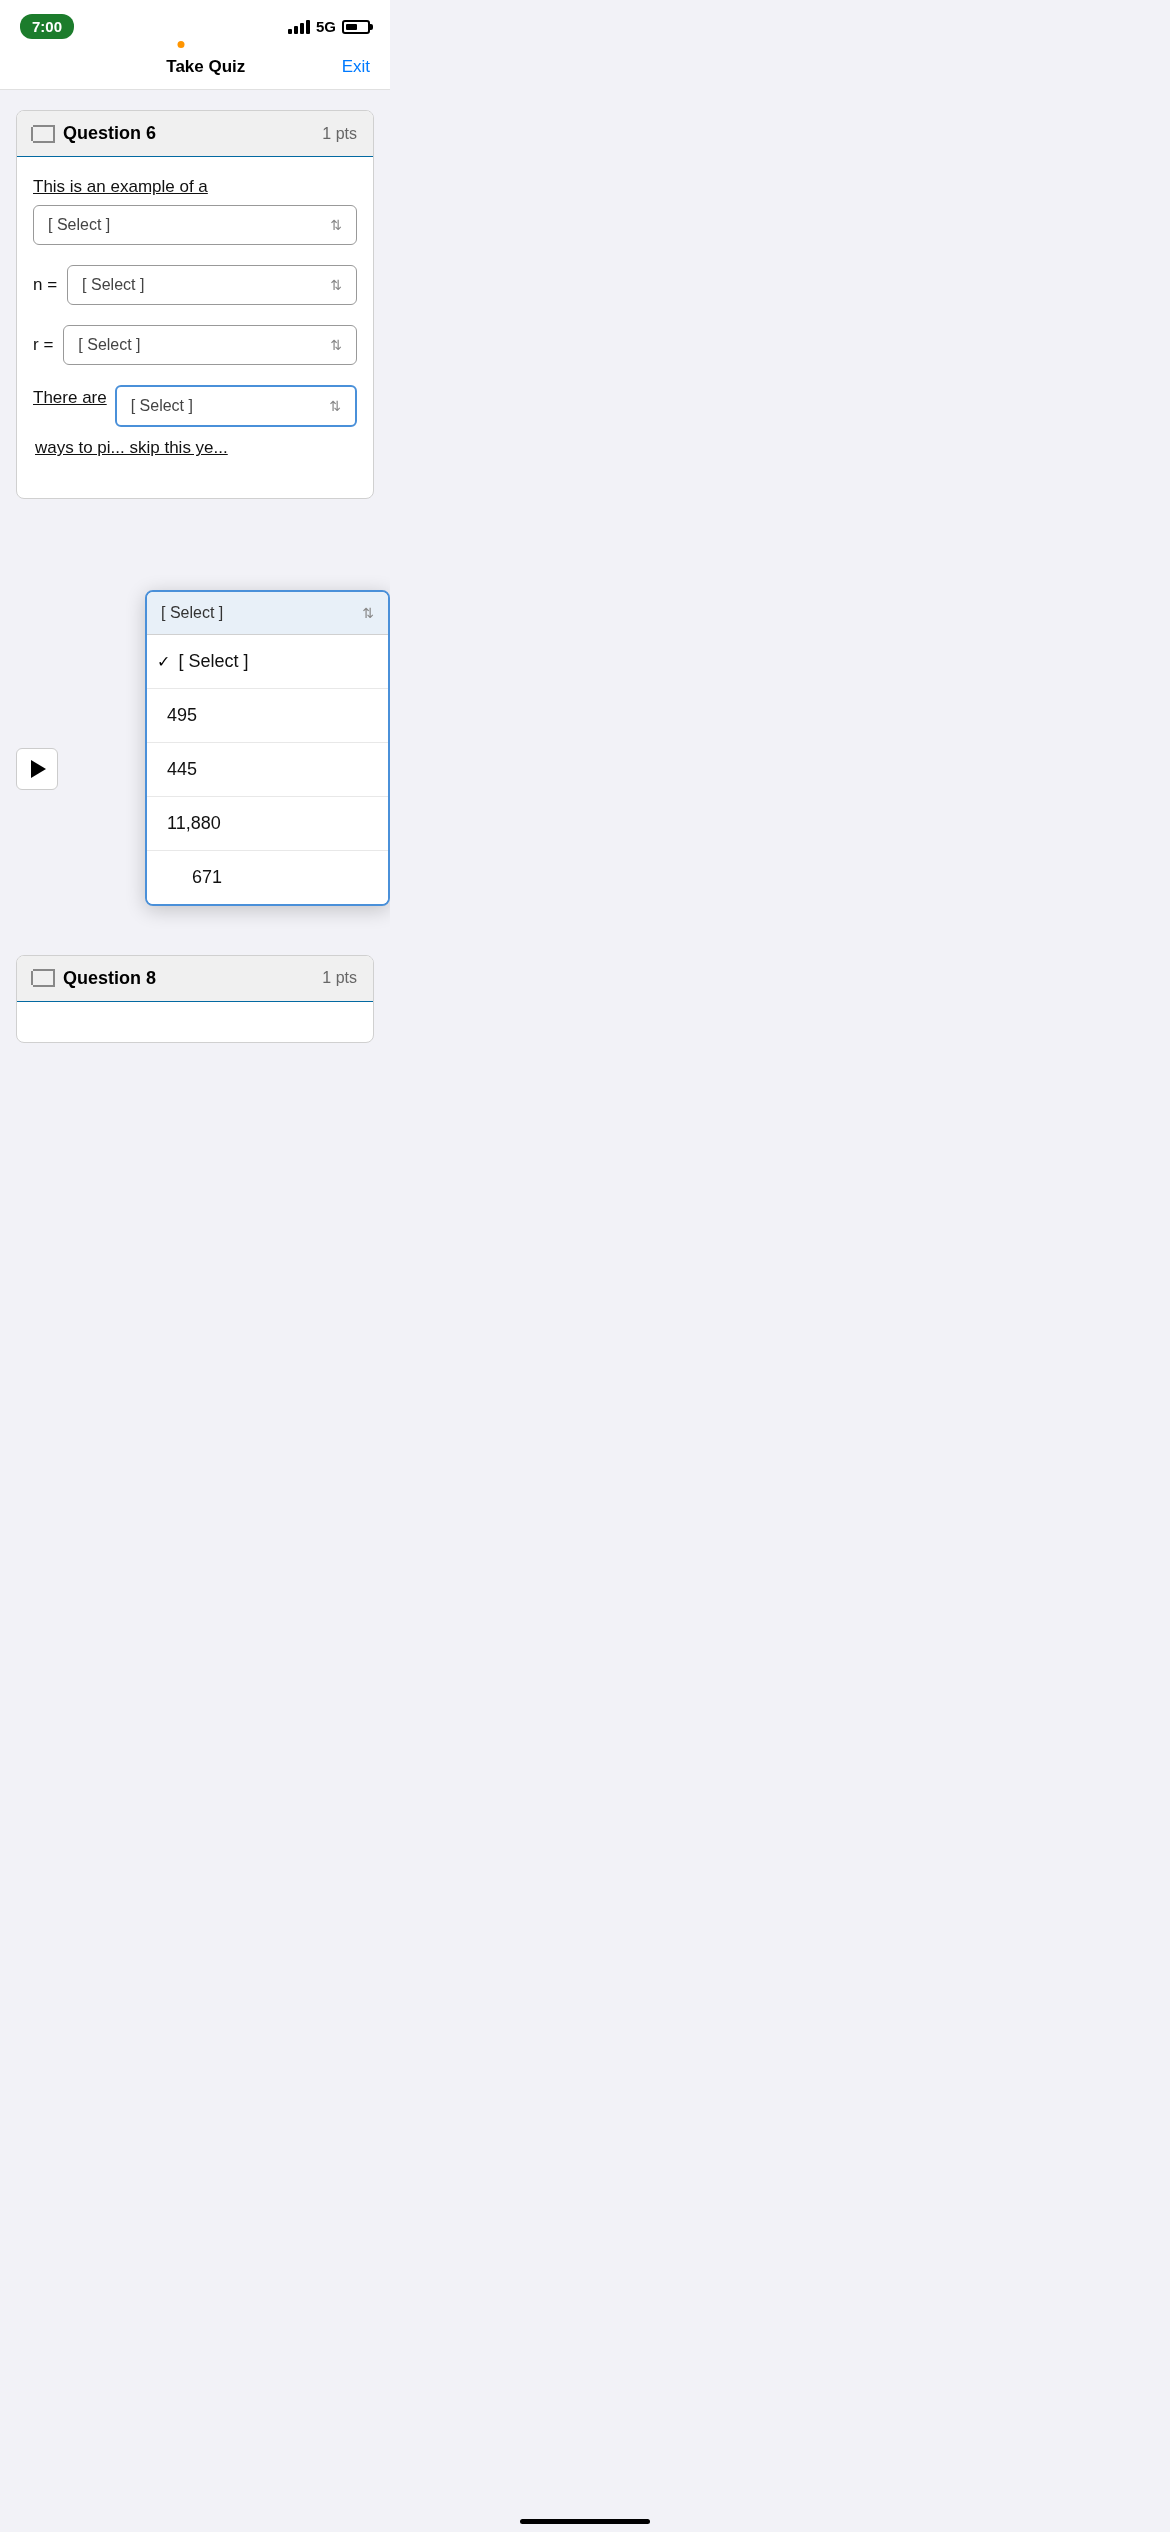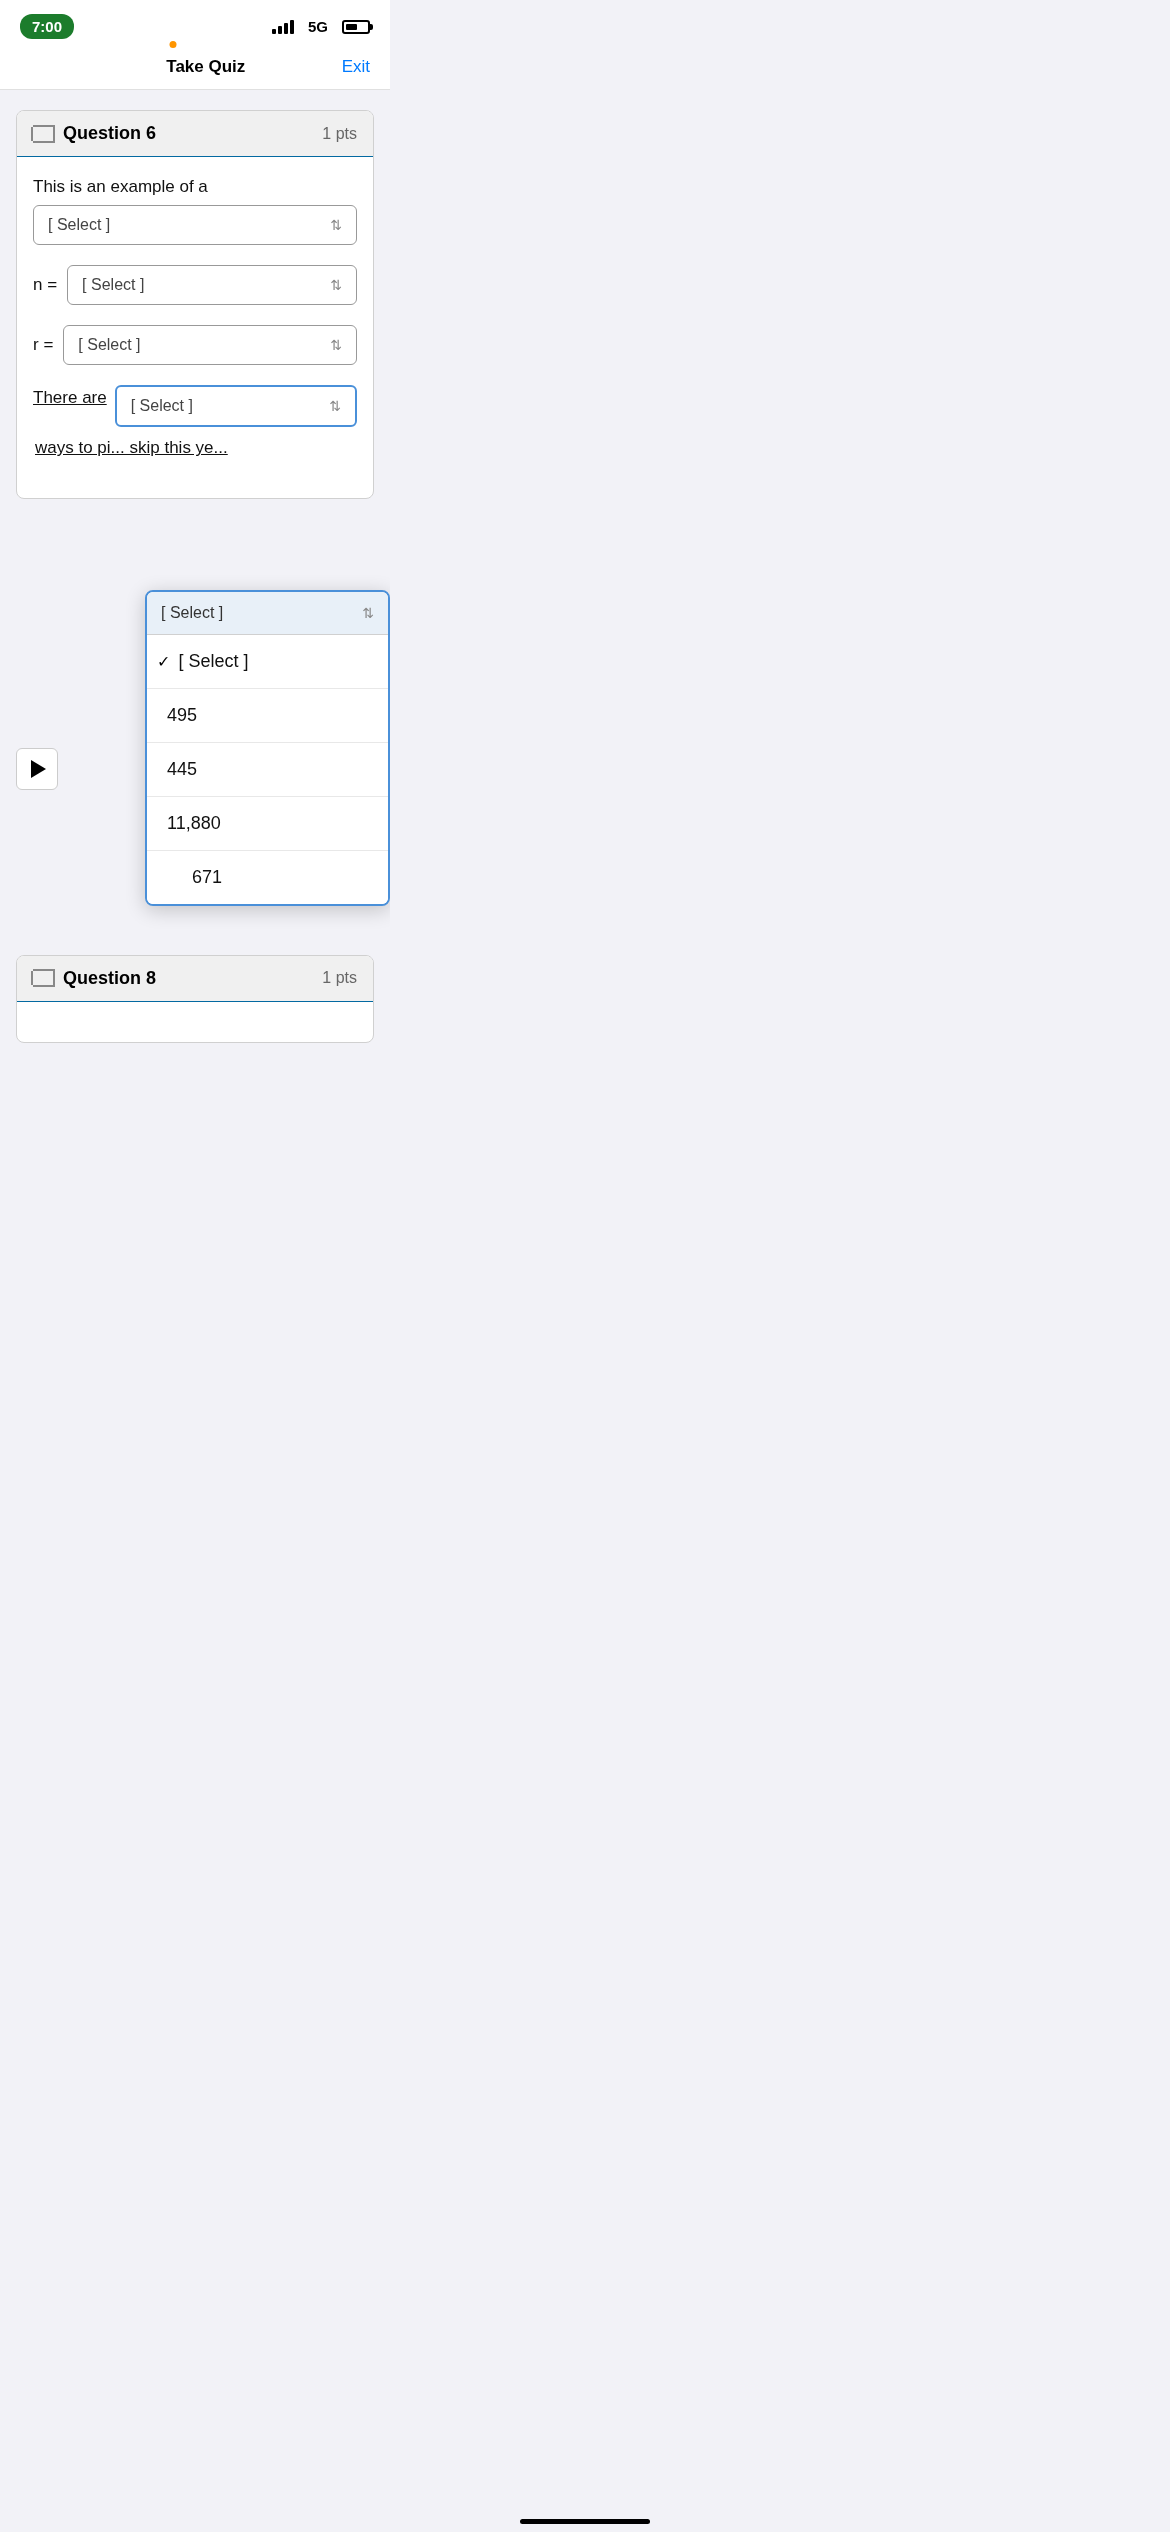--- a/index.html
+++ b/index.html
@@ -26,21 +26,21 @@
       background: #1c7c2c;
       color: #fff;
       font-size: 15px;
       font-weight: 600;
       border-radius: 12px;
       padding: 4px 12px;
     }
     .status-icons {
       display: flex;
       align-items: center;
-      gap: 14px;
+      gap: 6px;
     }
     .signal-dot {
       width: 7px;
       height: 7px;
       background: #ff9500;
       border-radius: 50%;
       position: absolute;
       top: 14px;
       left: 50%;
       transform: translateX(-50%);
@@ -172,20 +172,21 @@
     .question-text {
       font-size: 17px;
       color: #111;
       line-height: 1.55;
       margin-bottom: 20px;
     }
     .inline-label {
       font-size: 17px;
       color: #111;
       margin-bottom: 8px;
+      text-decoration: underline;
     }
 
     
     .select-row {
       display: flex;
       align-items: center;
       gap: 10px;
       margin-bottom: 20px;
     }
     .select-label {

